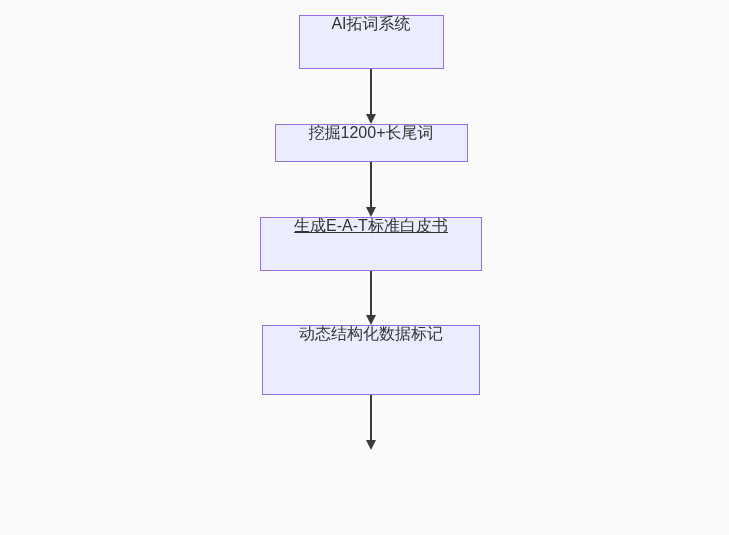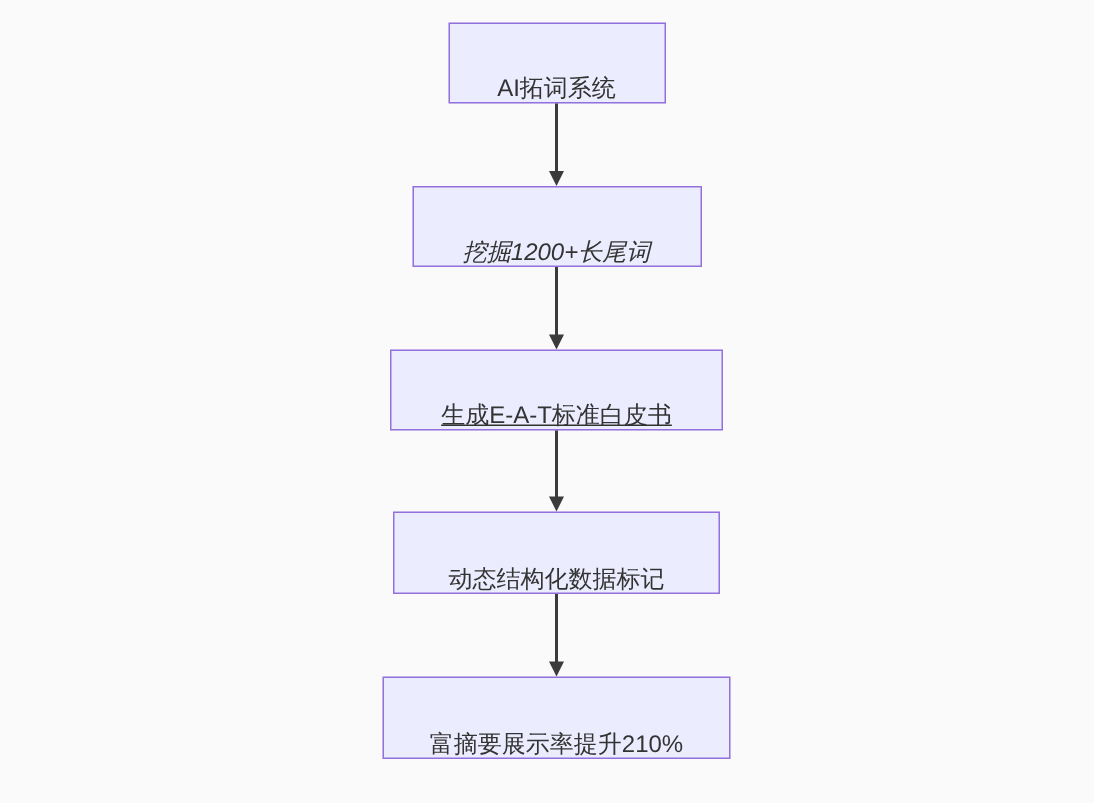--- a/index.html
+++ b/index.html
@@ -26,34 +26,34 @@
     position: absolute;
     top: 15px;
     left: 371px;
     transform: translateX(-50%);
     display: flex;
     flex-direction: column;
     align-items: center;
   }
   .node {
     display: flex;
-    align-items: flex-end;
+    align-items: flex-start;
     justify-content: center;
     background: var(--node-fill);
     border: 1.3px solid var(--node-border);
     color: var(--text-color);
     font-size: 16px;
     line-height: 1;
     white-space: nowrap;
     text-align: center;
   }
   .n1 { width: 145px; height: 54px; }
-  .n2 { width: 193px; height: 54px; font-style: italic; }
+  .n2 { width: 193px; height: 38px; }
   .n3 { width: 222px; height: 54px; text-decoration: underline; }
-  .n4 { width: 218px; height: 55px; }
+  .n4 { width: 218px; height: 70px; }
   .n5 { width: 232px; height: 55px; }
   .arrow {
     position: relative;
     width: 12px;
     display: flex;
     flex-direction: column;
     align-items: center;
   }
   .a1, .a2, .a4 { height: 55px; }
   .a3 { height: 54px; }
@@ -108,18 +108,15 @@
 
     <div class="node n4">
       <span>动态结构化数据标记</span>
     </div>
 
     <div class="arrow a4">
       <span class="shaft"></span>
       <span class="head"></span>
     </div>
 
-    <div class="node n5">
-      <span>富摘要展示率提升210%</span>
-    </div>
 
   </div>
 </div>
 
 </body></html>

